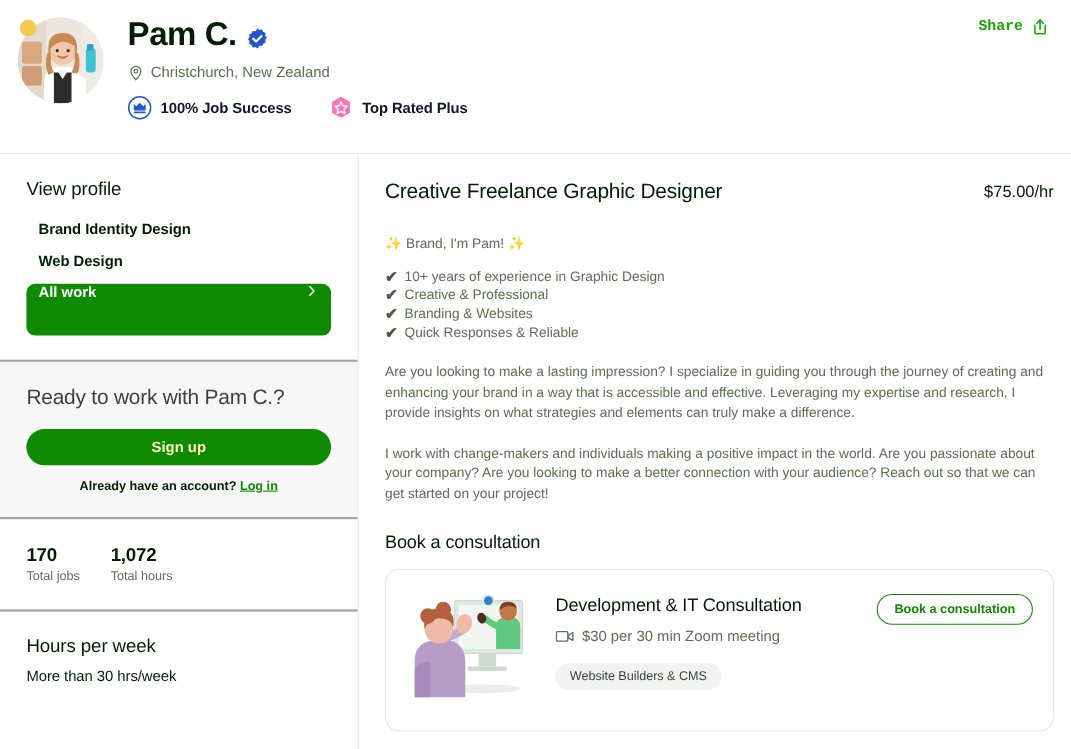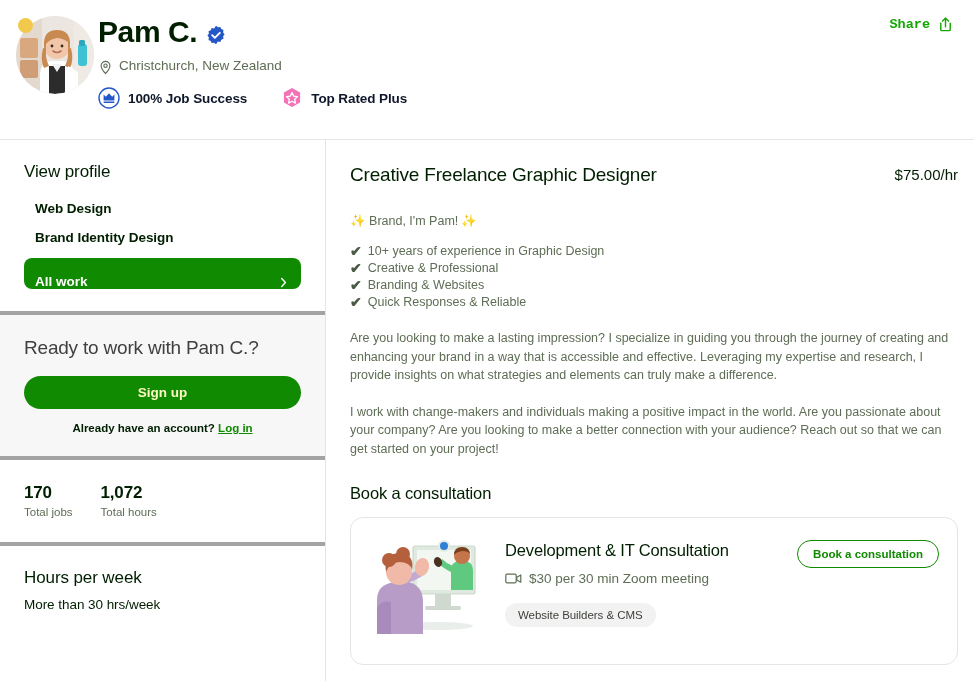--- a/index.html
+++ b/index.html
@@ -28,29 +28,29 @@
     overflow: hidden; position: relative;
     background: #e8e2dc;
   }
   .avatar svg { display: block; width: 78px; height: 78px; }
   .avatar-dot {
     position: absolute; left: 2px; top: 2px;
     width: 15px; height: 15px; border-radius: 50%;
     background: #f2c94c; z-index: 3;
   }
 
-  .identity { padding-top: 2px; }
+  .identity { margin-left: 18px; padding-top: 2px; }
   .name-row { display: flex; align-items: center; gap: 9px; }
   .name {
     font-size: 30px; font-weight: 700; letter-spacing: -0.4px;
     line-height: 36px; color: #001e00;
   }
   .verified-icon { width: 20px; height: 20px; display: block; margin-top: 5px; }
 
-  .loc-row { display: flex; align-items: flex-end; gap: 6px; margin-top: 7px; }
+  .loc-row { display: flex; align-items: center; gap: 6px; margin-top: 7px; }
   .pin-icon { width: 15px; height: 15px; display: block; }
   .loc-text { font-size: 13.5px; color: #5e6d55; line-height: 18px; }
 
   .badges-row { display: flex; align-items: center; gap: 34px; margin-top: 12px; }
   .badge { display: flex; align-items: center; gap: 8px; }
   .badge-icon { width: 22px; height: 22px; display: block; flex: 0 0 22px; }
   .badge-label { font-size: 13.5px; font-weight: 600; color: #0f172a; letter-spacing: -0.1px; }
 
   .share-btn {
     position: absolute; right: 16px; top: 12px;
@@ -65,36 +65,36 @@
   
   .body-area { display: flex; flex: 1 1 auto; min-height: 0; }
 
   
   .sidebar {
     width: 326px; flex: 0 0 326px;
     border-right: 1px solid #e4e5e7;
     display: flex; flex-direction: column;
   }
   .side-sec { padding: 22px 24px 22px 24px; }
-  .side-sec.bordered { border-bottom: 4px solid #a3a3a3; }
+  .side-sec.bordered { border-bottom: 2px solid #a3a3a3; }
   .side-sec.gray { background: #f7f7f7; }
 
   .side-title { font-size: 17px; font-weight: 500; color: #001e00; letter-spacing: -0.1px; }
   .nav-list { margin-top: 12px; }
   .nav-item {
     font-size: 13.5px; font-weight: 600; color: #001e00;
     padding: 7px 0 7px 11px; cursor: pointer; letter-spacing: -0.05px;
   }
   .all-work-btn {
     margin-top: 6px;
     background: #108a00;
     color: #ffffff;
     border: none; border-radius: 8px;
-    height: 31px; width: 100%;
-    display: flex; align-items: flex-end; justify-content: space-between;
+    height: 47px; width: 100%;
+    display: flex; align-items: flex-start; justify-content: space-between;
     padding: 0 11px 0 11px;
     font-size: 13.5px; font-weight: 700; cursor: pointer;
     font-family: "Liberation Sans", sans-serif;
   }
   .chev { width: 13px; height: 13px; display: block; opacity: .95; }
 
   .ready-title { font-size: 19px; font-weight: 500; letter-spacing: -0.2px; color: #404040; }
   .signup-btn {
     margin-top: 17px; width: 100%; height: 33px;
     background: #108a00; color: #fef9c3; border: none; border-radius: 17px;
@@ -249,22 +249,22 @@
     </button>
   </div>
 
   <div class="body-area">
 
     <div class="sidebar">
 
       <div class="side-sec bordered">
         <div class="side-title">View profile</div>
         <div class="nav-list">
+          <div class="nav-item">Brand Identity Design</div>
           <div class="nav-item">Web Design</div>
-          <div class="nav-item">Brand Identity Design</div>
           <button class="all-work-btn">
             <span>All work</span>
             <svg class="chev" viewBox="0 0 13 13" xmlns="http://www.w3.org/2000/svg">
               <path d="M4.7 2.6L8.4 6.5l-3.7 3.9" fill="none" stroke="#ffffff" stroke-width="1.5" stroke-linecap="round" stroke-linejoin="round"></path>
             </svg>
           </button>
         </div>
       </div>
 
       <div class="side-sec gray bordered">

